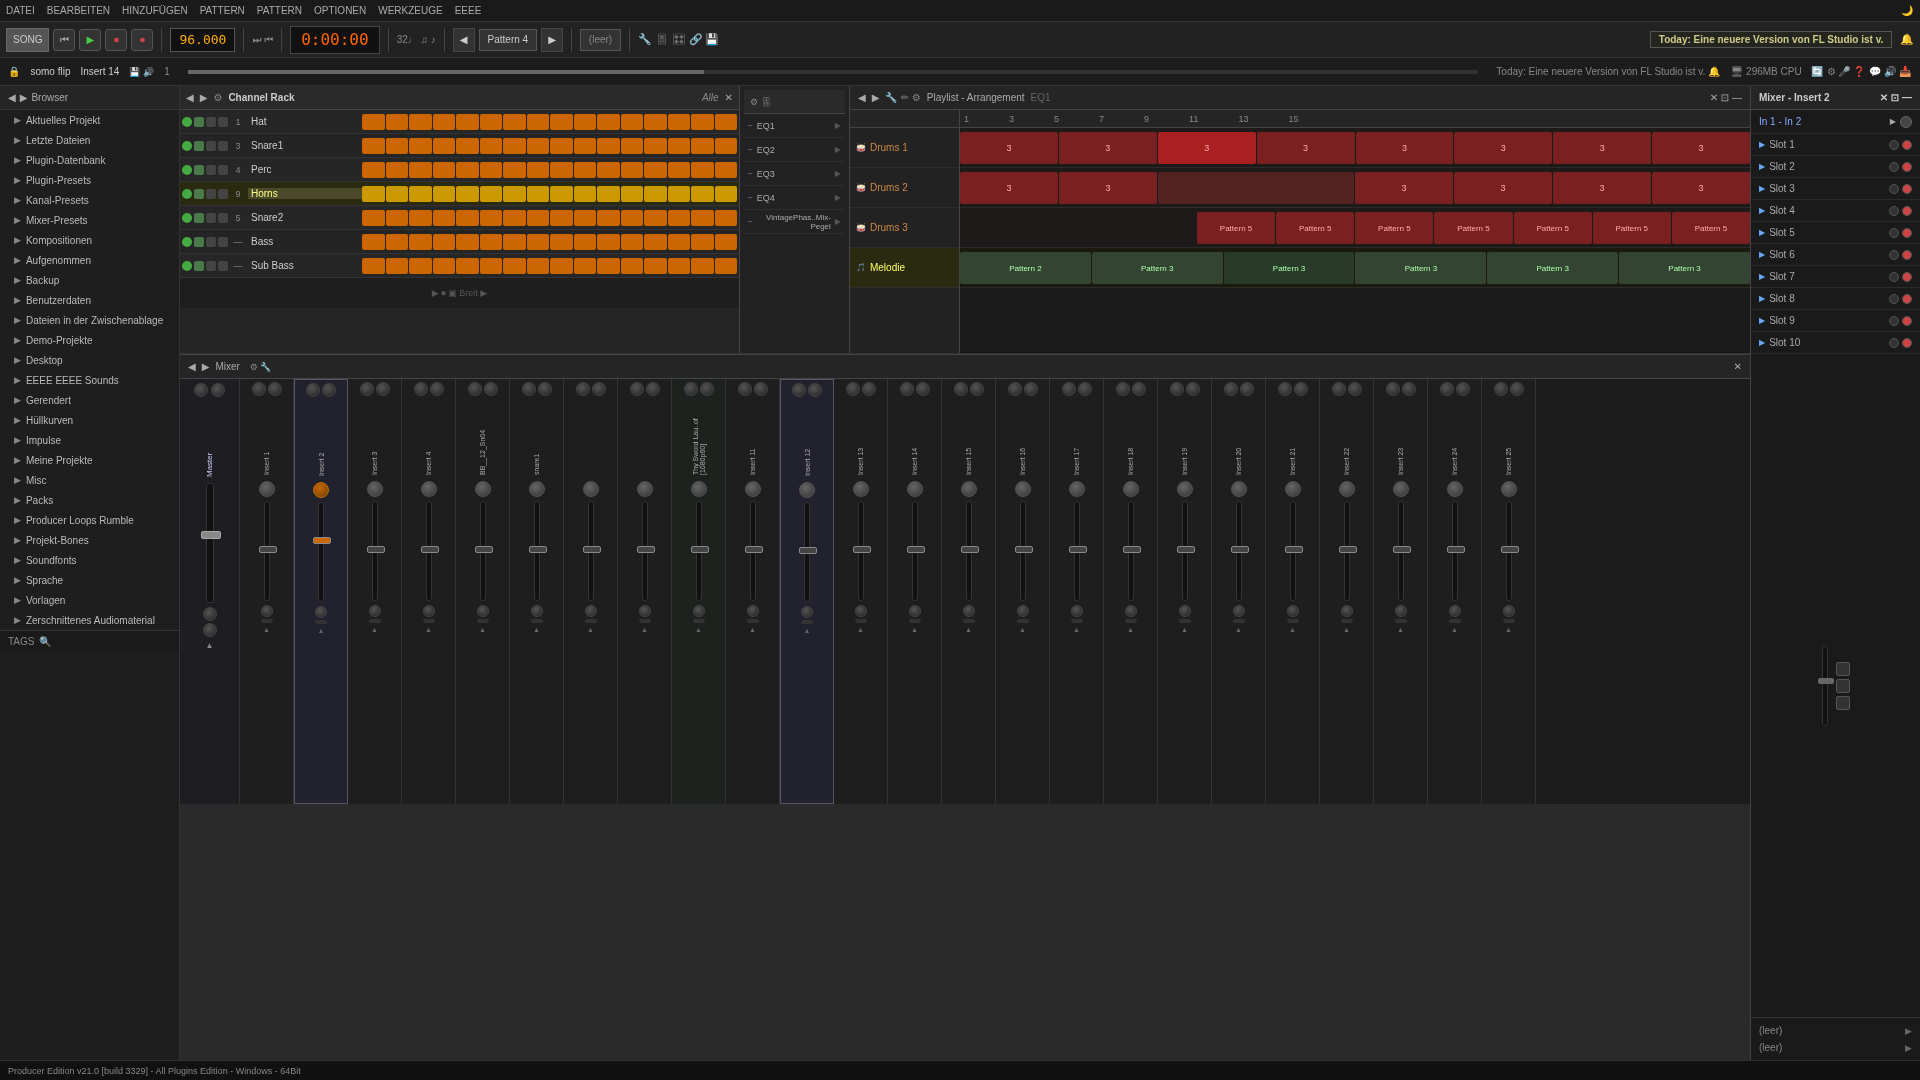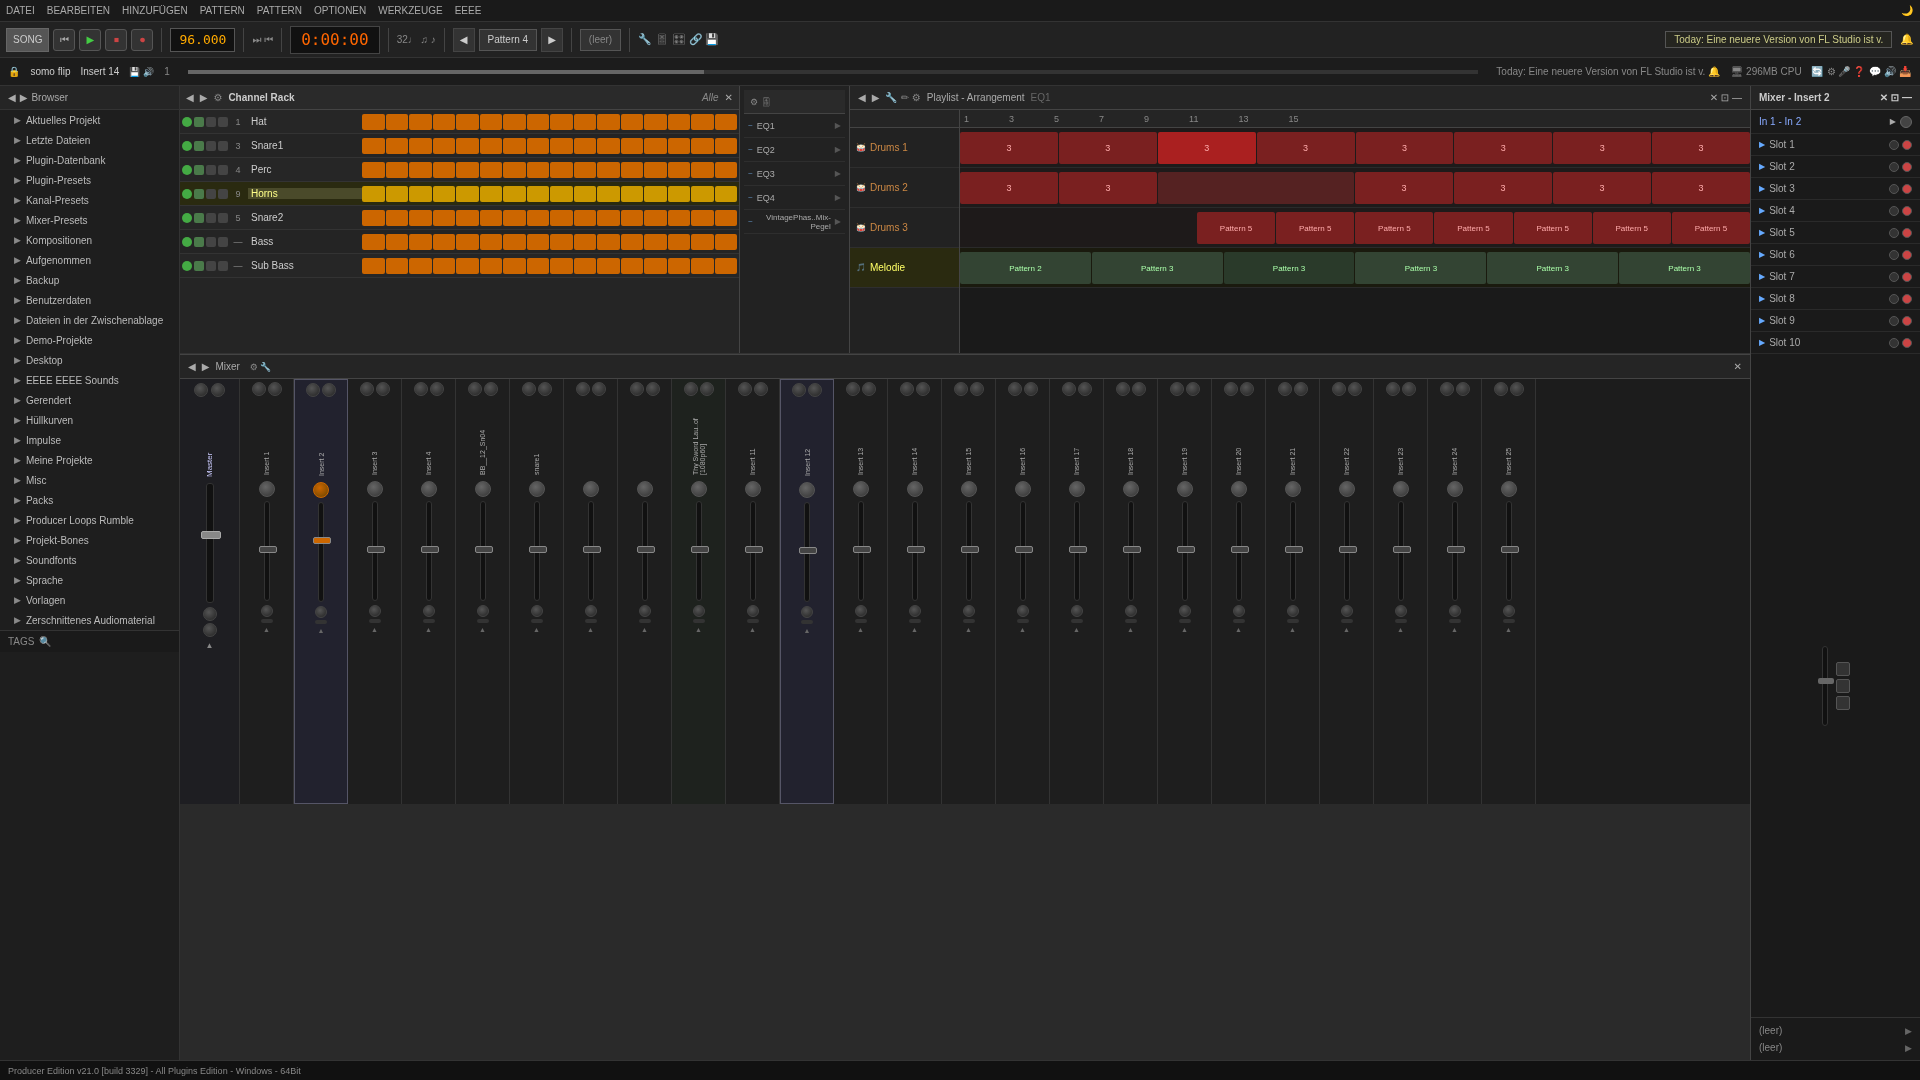--- a/index.html
+++ b/index.html
@@ -517,21 +517,21 @@
   <div class="separator"></div>
   <span style="color:#888;font-size:10px;">32♩ ♫ ♪</span>
   <div class="separator"></div>
   <div class="toolbar-btn">◀</div>
   <div class="pattern-box">Pattern 4</div>
   <div class="toolbar-btn">▶</div>
   <div class="separator"></div>
   <div style="background:#333;border:1px solid #555;padding:2px 8px;font-size:10px;color:#888;height:22px;display:flex;align-items:center;">(leer)</div>
   <div class="separator"></div>
   <span style="color:#888;font-size:11px;">🔧 🎚 🎛 🔗 💾</span>
-  <div style="margin-left:auto;display:flex;align-items:center;gap:8px;">
+  <div style="margin-left:auto;display:flex;align-items:center;gap:8px;font-weight:bold;">
     <div class="info-notice">
       <span>Today</span>: <span>Eine neuere Version von FL Studio ist v.</span>
     </div>
     <span style="color:#888;">🔔</span>
   </div>
 </div>
 
 <div class="info-bar">
   <span style="color:#888;">🔒</span>
   <span>somo flip</span>
@@ -877,20 +877,23 @@
               <div class="step-btn active"></div>
               <div class="step-btn active"></div>
               <div class="step-btn active"></div>
             <div class="step-btn active"></div>
               <div class="step-btn active"></div>
               <div class="step-btn active"></div>
               <div class="step-btn active"></div>
           </div>
         </div>
 
+        <div style="background:#1e1e1e;flex:1;display:flex;align-items:center;justify-content:center;height:30px;">
+          <span style="color:#555;font-size:9px;">▶ ⏹ ▣ Breit ▶</span>
+        </div>
       </div>
 
       <div class="eq-panel">
         <div class="panel-header">
           <span style="color:#888;font-size:9px;">⚙ 🎚</span>
         </div>
         <div class="eq-item">
           <span class="eq-icon">~</span>
           <span>EQ1</span>
           <span style="margin-left:auto;font-size:8px;color:#555;">▶</span>

